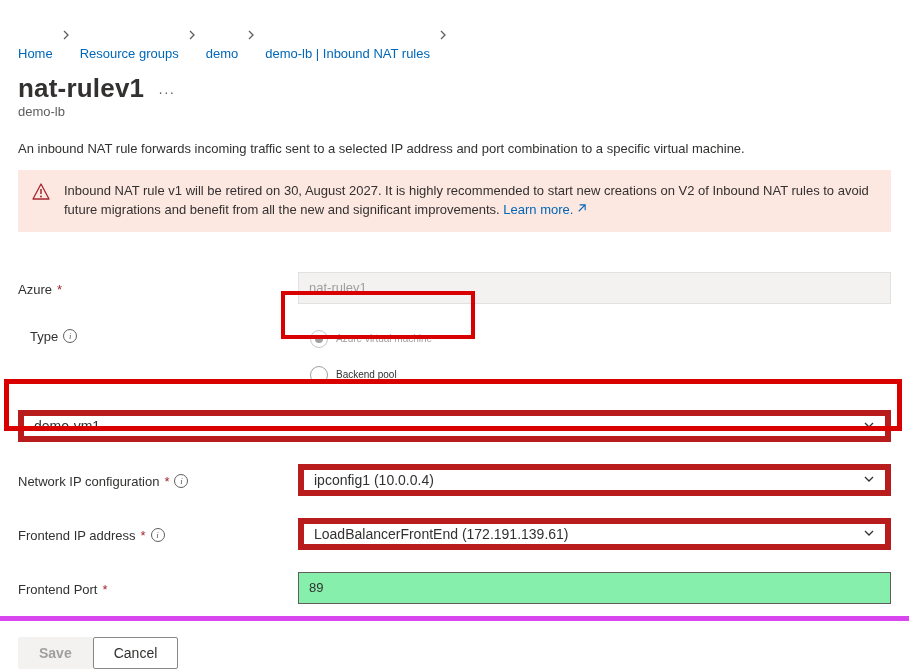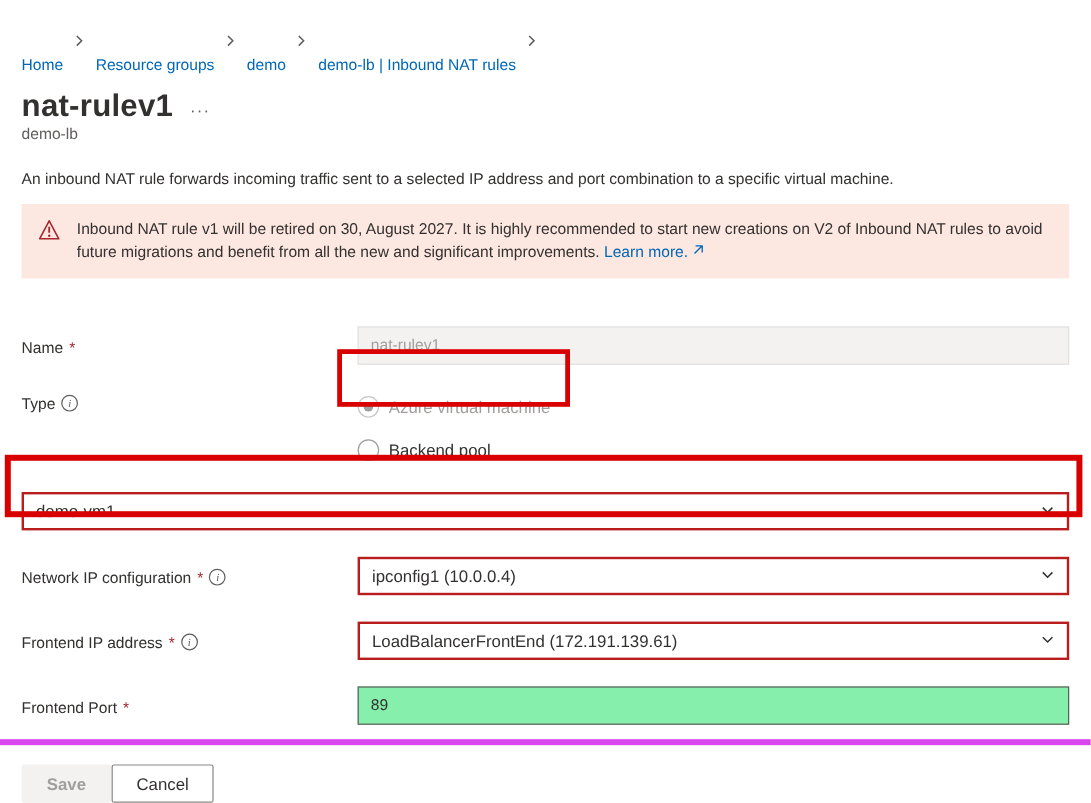--- a/index.html
+++ b/index.html
@@ -102,26 +102,26 @@
     justify-content: center;
     flex-shrink: 0;
   }
   .radio-circle.disabled { border-color: #c8c6c4; }
   .radio-dot {
     width: 8px;
     height: 8px;
     background: #a19f9d;
     border-radius: 50%;
   }
-  .radio-label { font-size: 14px; color: #323130; }
+  .radio-label { font-size: 10px; color: #323130; }
   .radio-label.disabled { color: #a19f9d; }
   .dropdown {
     width: 100%;
     height: 32px;
-    border: 2px solid #b91c1c;
+    border: 6px solid #b91c1c;
     background: #fff;
     display: flex;
     align-items: center;
     justify-content: space-between;
     padding: 0 10px;
     font-size: 14px;
     cursor: pointer;
   }
   .chev-down {
     width: 12px;
@@ -228,29 +228,29 @@
         </svg>
       </span>
       <span>Inbound NAT rule v1 will be retired on 30, August 2027. It is highly recommended to start new creations on V2 of Inbound NAT rules to avoid future migrations and benefit from all the new and significant improvements.  </span>
       <a href="#"><span>Learn more.</span><span class="ext-icon"><svg viewBox="0 0 12 12" width="11" height="11">
               <path d="M4 2 H10 V8 M10 2 L3 9" stroke="#0067b8" stroke-width="1.2" fill="none"></path>
             </svg></span></a>
     </div>
 
     <div class="form-row">
       <div class="form-label">
-        <span>Name</span>
+        <span>Azure</span>
           <span class="required">*</span>
       </div>
       <div class="form-control">
         <input class="text-input" type="text" disabled="" value="nat-rulev1" style="">
       </div>
     </div>
 
-    <div class="form-row top-align" style="margin-bottom:26px;">
+    <div class="form-row top-align" style="margin-bottom:26px;margin-left:12px;">
       <div class="form-label">
         <span>Type</span>
         <span class="info-icon">i</span>
       </div>
       <div class="form-control">
         <div class="radio-group">
           <label class="radio-item" style="padding:4px 0;">
             <span class="radio-circle disabled">
                 <span class="radio-dot"></span>
               </span>

